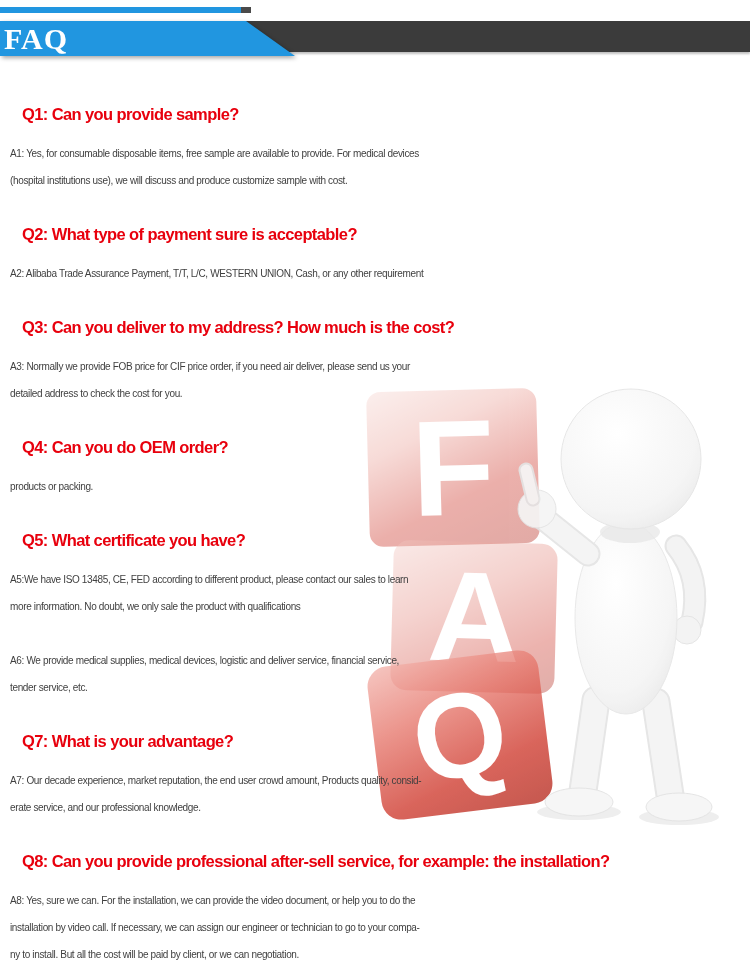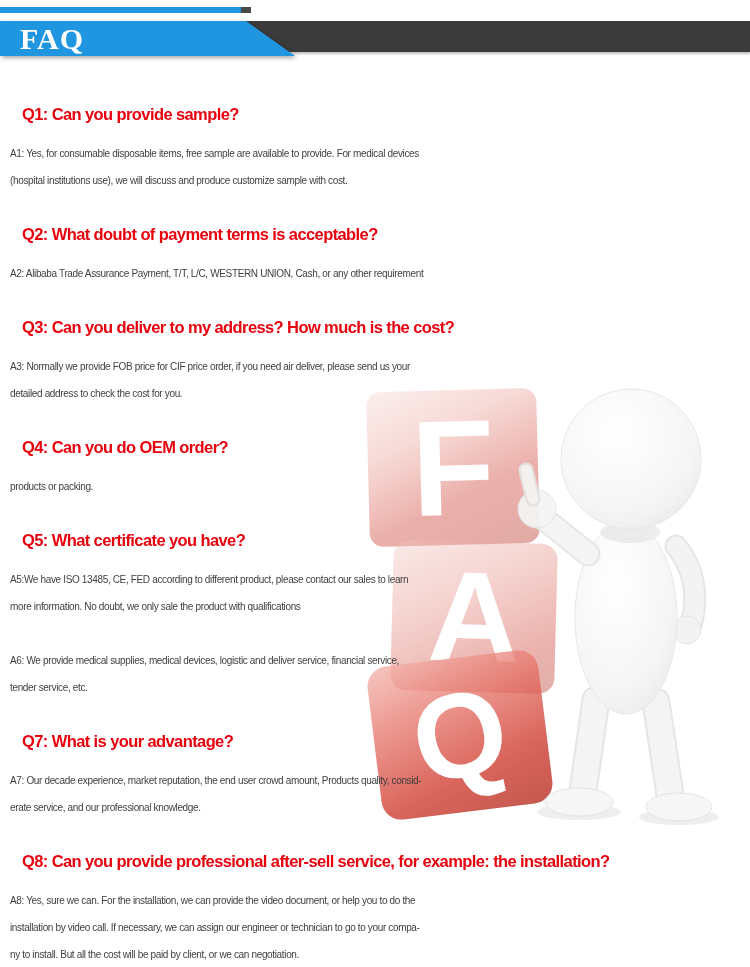--- a/index.html
+++ b/index.html
@@ -27,21 +27,21 @@
     position: absolute; top: 21px; left: 0; width: 295px; height: 35px;
     filter: drop-shadow(2px 2px 2px rgba(0,0,0,0.35));
   }
   .ribbon {
     width: 100%; height: 100%;
     background: var(--accent-blue);
     clip-path: polygon(0 0, 83.4% 0, 100% 100%, 0 100%);
     display: flex; align-items: center;
   }
   .title {
-    margin: 0; padding-left: 20px;
+    margin: 0; padding-left: 4px;
     font-family: "Liberation Serif", serif;
     font-size: 30px; font-weight: 700; letter-spacing: 1px;
     color: #ffffff; line-height: 1;
   }
 
   
   .watermark { position: absolute; inset: 0; z-index: 1; pointer-events: none; }
   .cube {
     position: absolute;
     display: flex; align-items: center; justify-content: center;
@@ -152,21 +152,21 @@
 
   <main class="faq-list">
 
     <section class="qa">
       <h2 class="q">Q1: Can you provide sample?</h2>
       <p class="al">A1: Yes, for consumable disposable items, free sample are available to provide. For medical devices</p>
       <p class="al">(hospital institutions use), we will discuss and produce customize sample with cost.</p>
     </section>
 
     <section class="qa">
-      <h2 class="q">Q2: What doubt of payment terms is acceptable?</h2>
+      <h2 class="q">Q2: What type of payment sure is acceptable?</h2>
       <p class="al">A2: Alibaba Trade Assurance Payment, T/T, L/C, WESTERN UNION, Cash, or any other requirement</p>
     </section>
 
     <section class="qa">
       <h2 class="q">Q3: Can you deliver to my address? How much is the cost?</h2>
       <p class="al">A3: Normally we provide FOB price for CIF price order, if you need air deliver, please send us your</p>
       <p class="al">detailed address to check the cost for you.</p>
     </section>
 
     <section class="qa">

